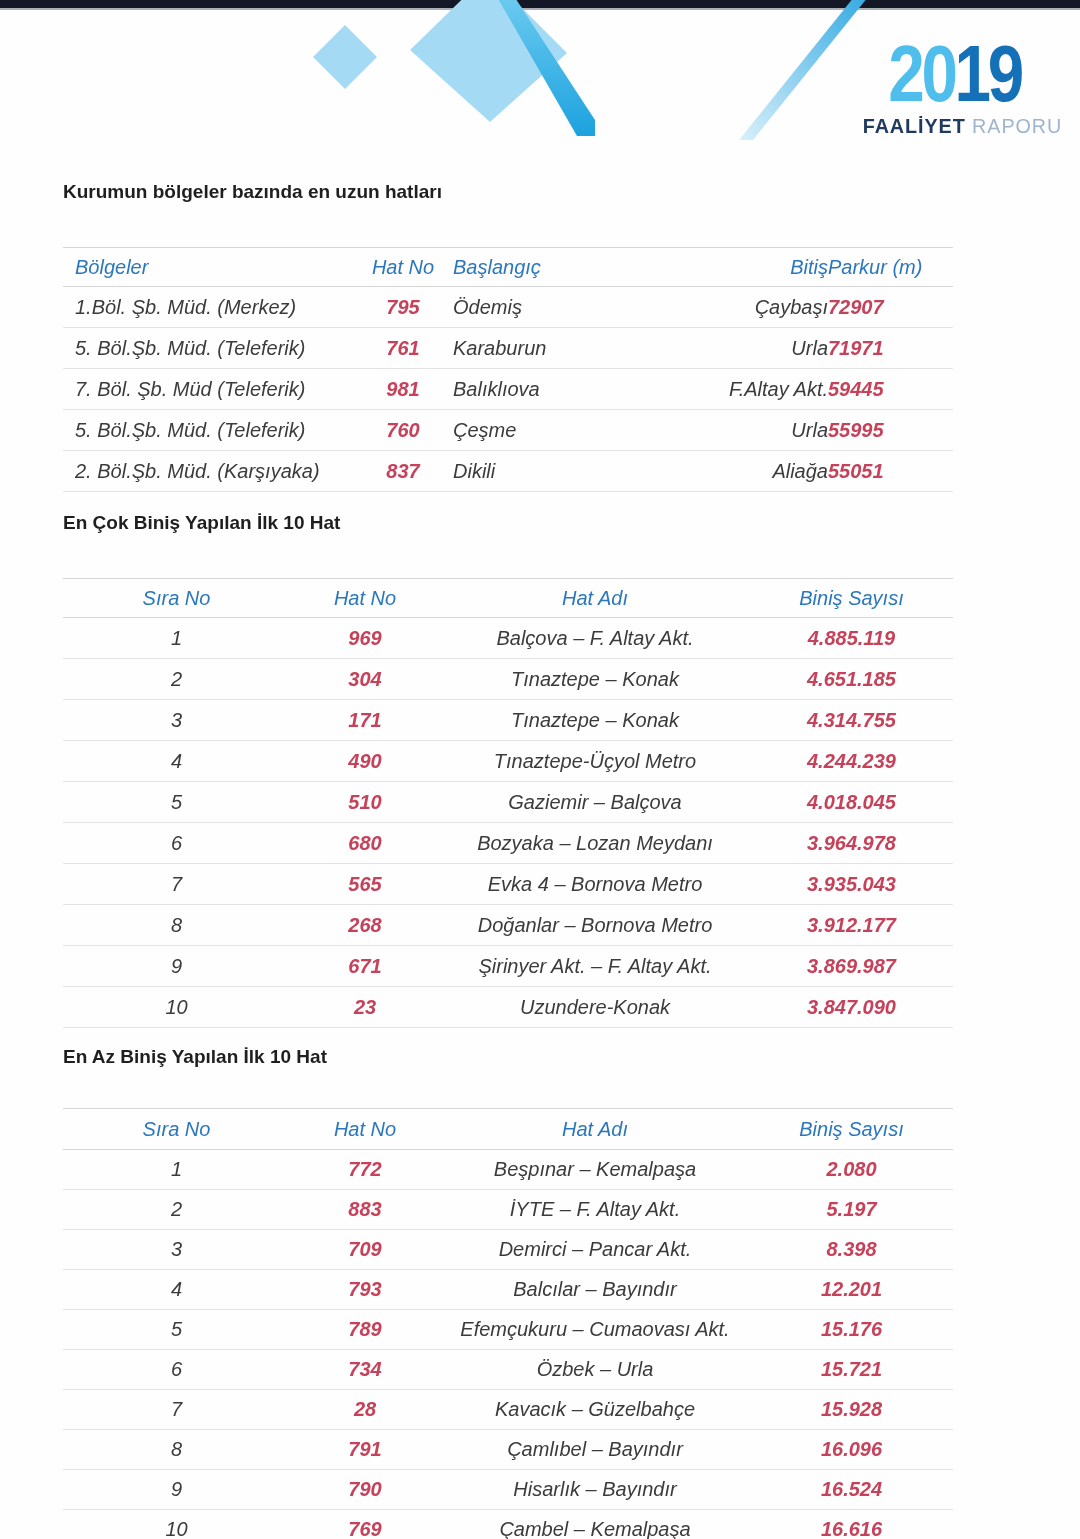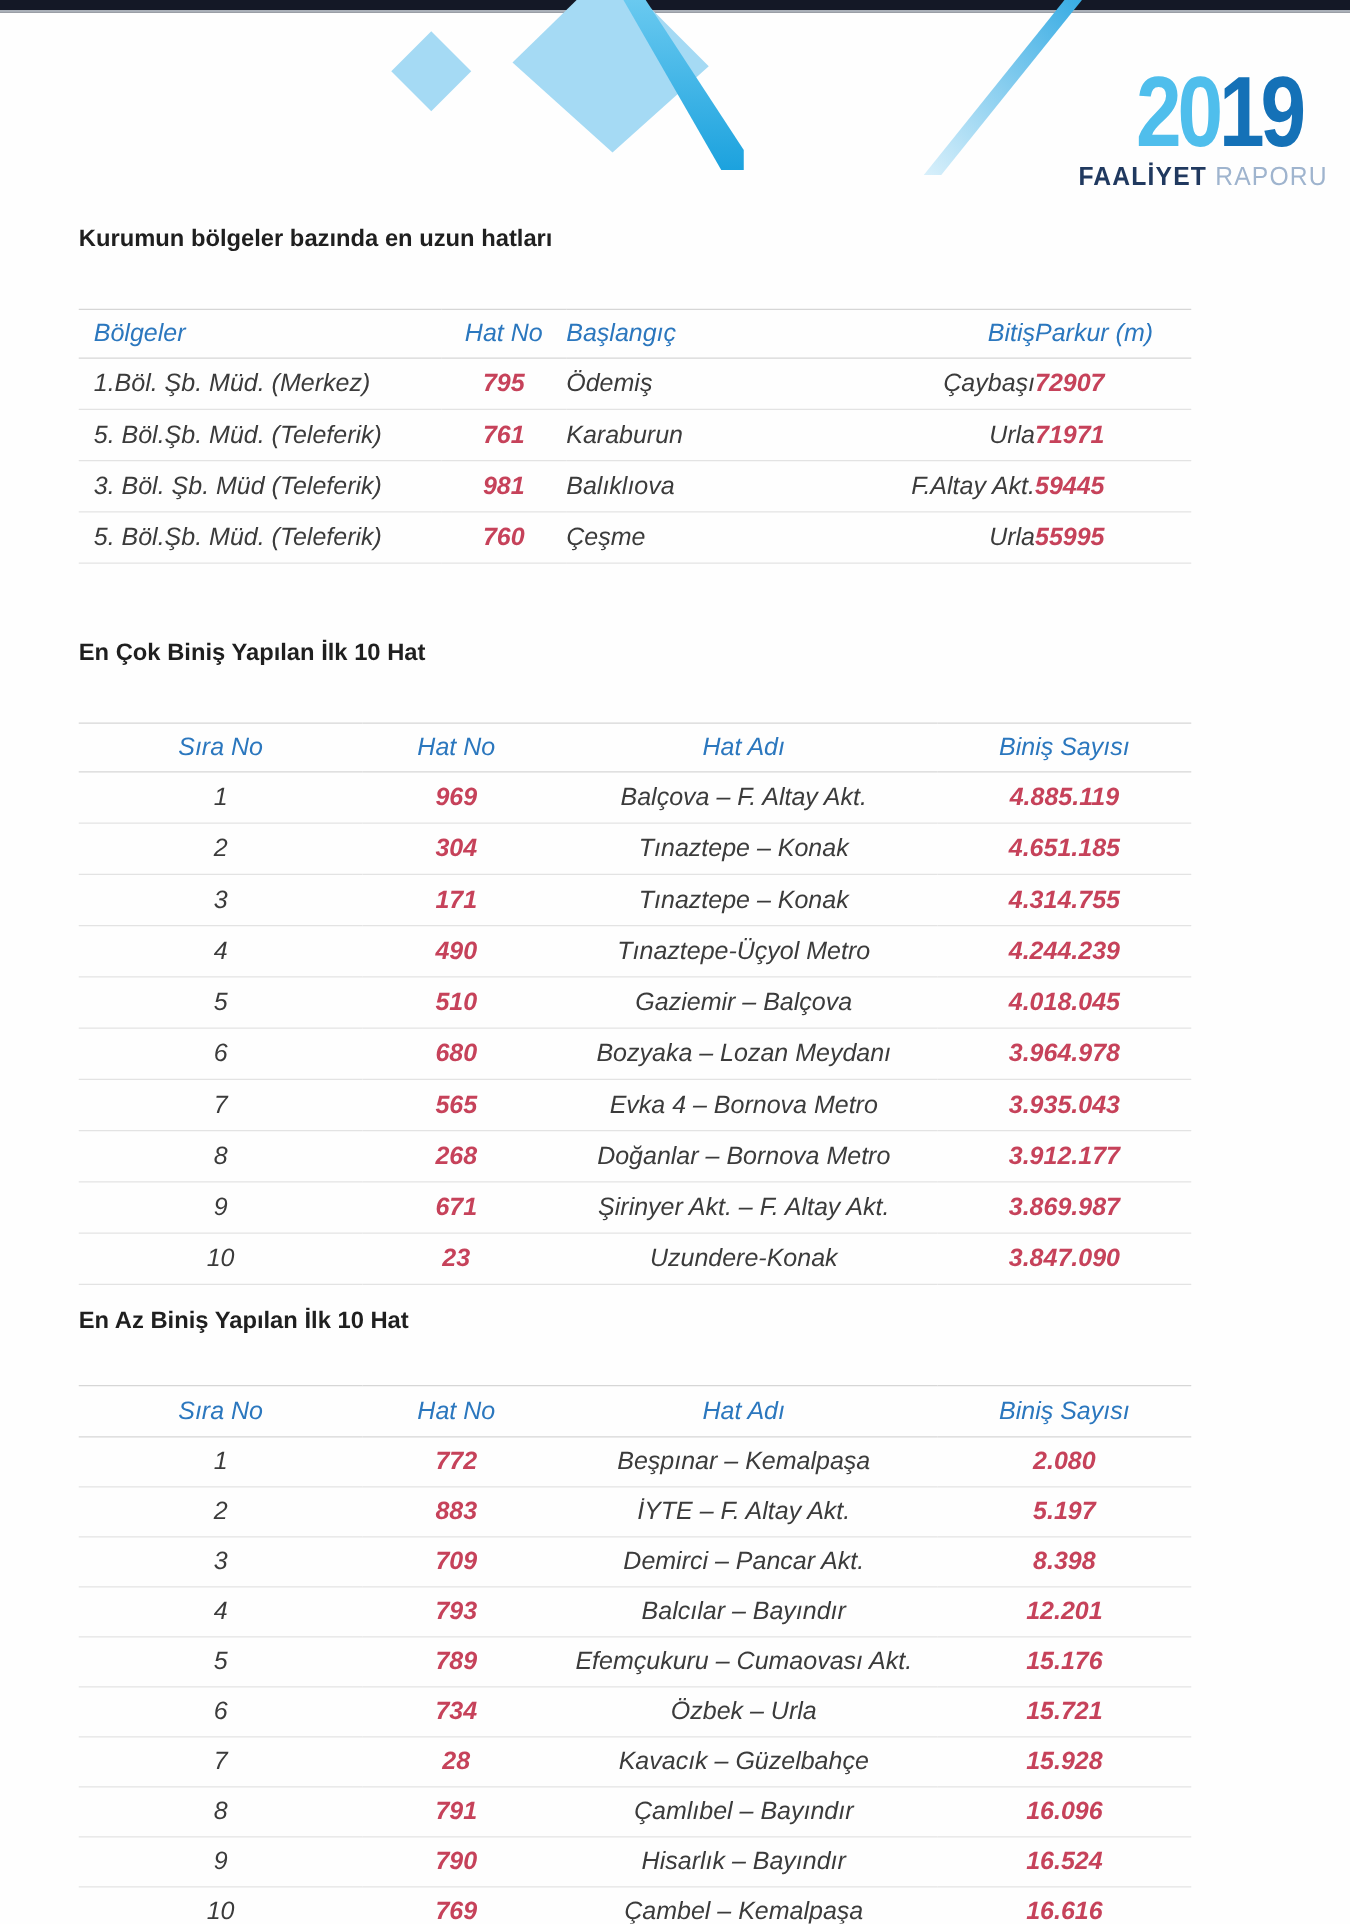--- a/index.html
+++ b/index.html
@@ -6,21 +6,21 @@
   .page{
     position:relative; width:1080px; height:1539px; overflow:hidden;
     background:#fefefe; font-family:"Liberation Sans", sans-serif;
   }
   
   .topbar{position:absolute; left:0; top:0; width:1080px; height:8px;
     background:#141826; border-bottom:2px solid #aab0b8;}
   
   .deco{position:absolute; left:0; top:0; width:1080px; height:170px; pointer-events:none;}
   
-  .logo{position:absolute; top:50px; right:18px; text-align:center;}
+  .logo{position:absolute; top:34px; right:18px; text-align:left;}
   .logo .year{font-size:80px; line-height:1; letter-spacing:-4px; white-space:nowrap;
     transform:scaleX(0.82); transform-origin:100% 50%;}
   .year-light{color:#4fbeec; font-weight:600;}
   .year-dark{color:#1471b7; font-weight:800;}
   .logo .sub{font-size:21px; line-height:1.1; margin-top:0px; letter-spacing:1px; white-space:nowrap;
     transform:scaleX(0.94); transform-origin:100% 50%;}
   .sub-bold{color:#20395f; font-weight:bold;}
   .sub-light{color:#9fb4ce; font-weight:400;}
   
   .heading{position:absolute; left:63px; font-size:19px; font-weight:bold; color:#1f1f1f; white-space:nowrap;}
@@ -107,32 +107,39 @@
           <td>72907</td>
         </tr>
         <tr>
           <td>5. Böl.Şb. Müd. (Teleferik)</td>
           <td>761</td>
           <td>Karaburun</td>
           <td>Urla</td>
           <td>71971</td>
         </tr>
         <tr>
-          <td>3. Böl. Şb. Müd (Teleferik)</td>
+          <td>7. Böl. Şb. Müd (Teleferik)</td>
           <td>981</td>
           <td>Balıklıova</td>
           <td>F.Altay Akt.</td>
           <td>59445</td>
         </tr>
         <tr>
           <td>5. Böl.Şb. Müd. (Teleferik)</td>
           <td>760</td>
           <td>Çeşme</td>
           <td>Urla</td>
           <td>55995</td>
+        </tr>
+        <tr>
+          <td>2. Böl.Şb. Müd. (Karşıyaka)</td>
+          <td>837</td>
+          <td>Dikili</td>
+          <td>Aliağa</td>
+          <td>55051</td>
         </tr>
       </tbody>
   </table>
 
   <div class="heading h2">En Çok Biniş Yapılan İlk 10 Hat</div>
 
   <table class="t2">
     <colgroup>
         <col style="width:227px">
         <col style="width:150px">

